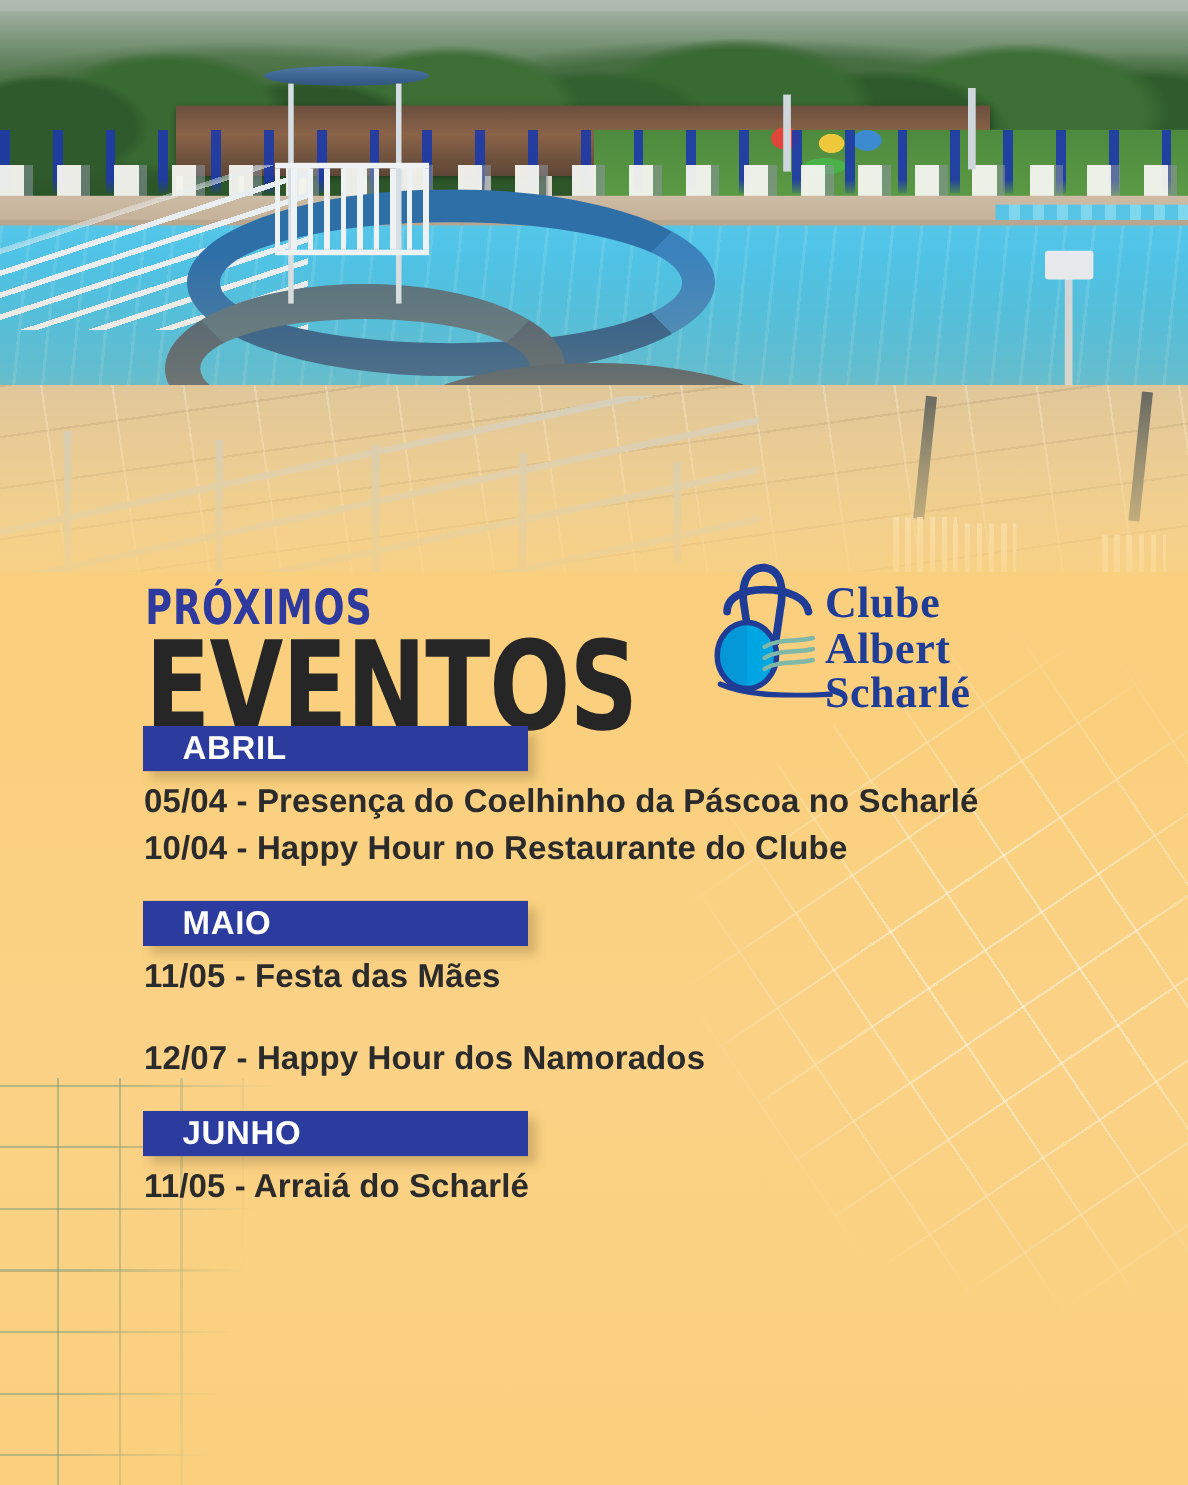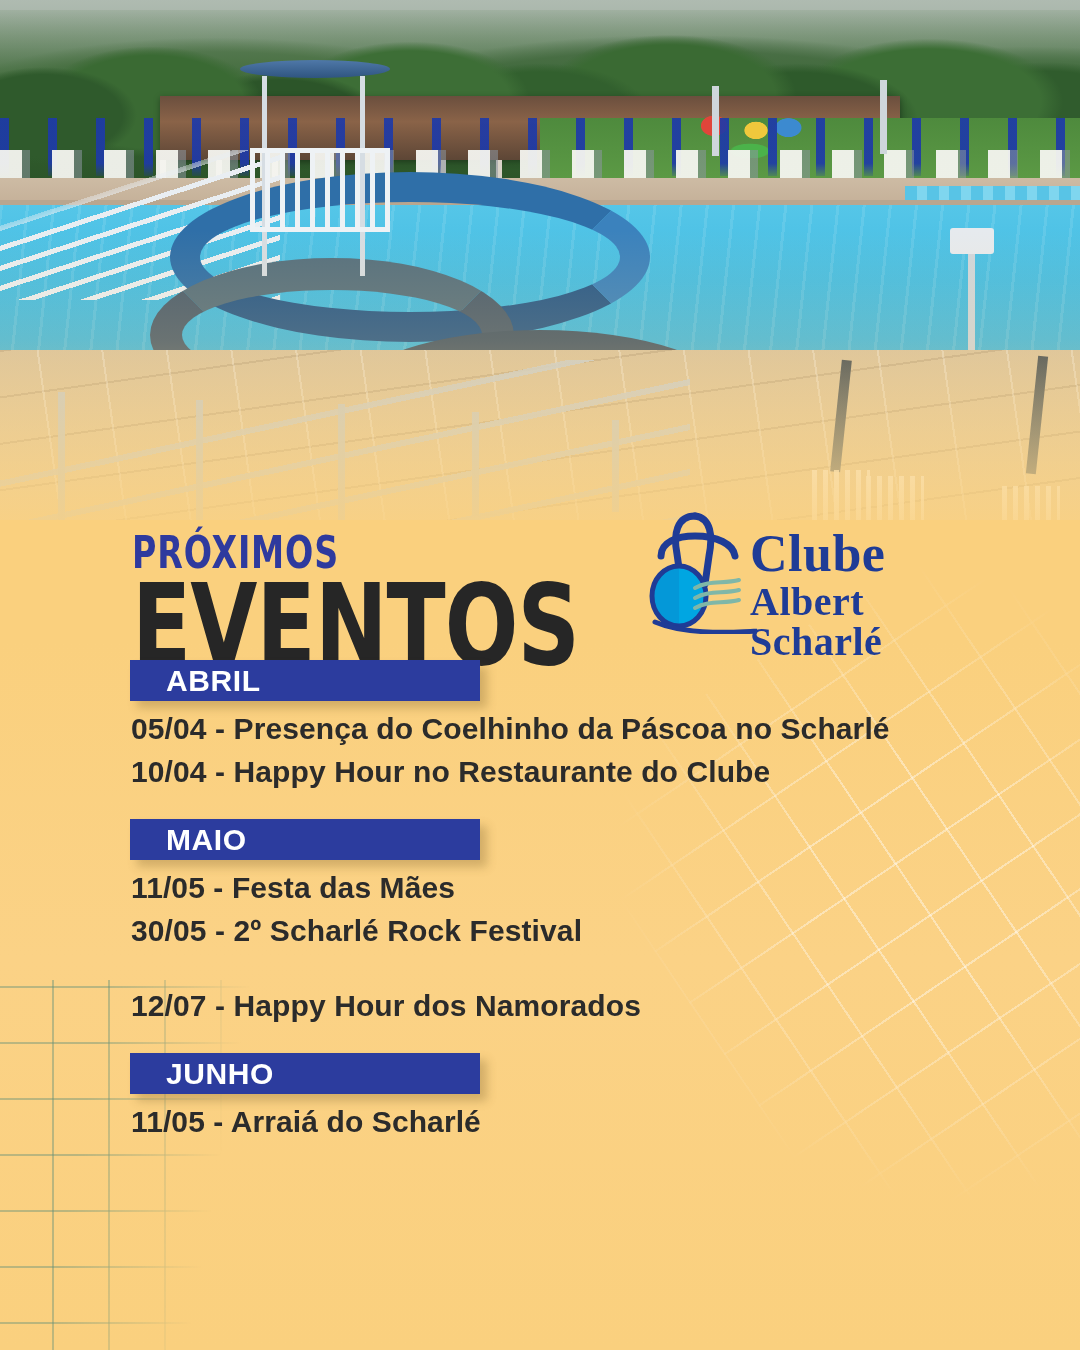--- a/index.html
+++ b/index.html
@@ -226,21 +226,21 @@
     margin:2px 0 0 0;white-space:nowrap;
   }
 
   
   .logo{position:absolute;left:655px;top:500px;width:330px;height:132px;}
   .logo-words{
     position:absolute;left:95px;top:28px;
     font-family:"Liberation Serif","DejaVu Serif",serif;
     font-weight:700;color:#1F3C96;line-height:1.0;
   }
-  .logo-l1{font-size:52px;letter-spacing:.5px;}
+  .logo-l1{font-size:40px;letter-spacing:.5px;}
   .logo-l2{font-size:40px;letter-spacing:.5px;margin-top:2px;}
 
   
   .schedule{position:absolute;left:0;top:660px;width:1080px;}
   .month-block{margin-bottom:4px;}
   .month-badge{
     position:relative;
     margin-left:130px;
     width:350px;height:41px;
     background:#2C3C9E;
@@ -358,21 +358,20 @@
         <li class="event-line">10/04 - Happy Hour no Restaurante do Clube</li>
       </ul>
     </div>
 
     <div class="month-block m-maio">
       <div class="month-badge">
         <span>MAIO</span>
       </div>
       <ul class="events">
         <li class="event-line">11/05 - Festa das Mães</li>
-        <li class="event-line">30/05 - 2º Scharlé Rock Festival</li>
       </ul>
     </div>
 
     <div class="month-block m-junho">
       <ul class="events">
         <li class="event-line">12/07 - Happy Hour dos Namorados</li>
       </ul>
     </div>
 
     <div class="month-block m-julho">

